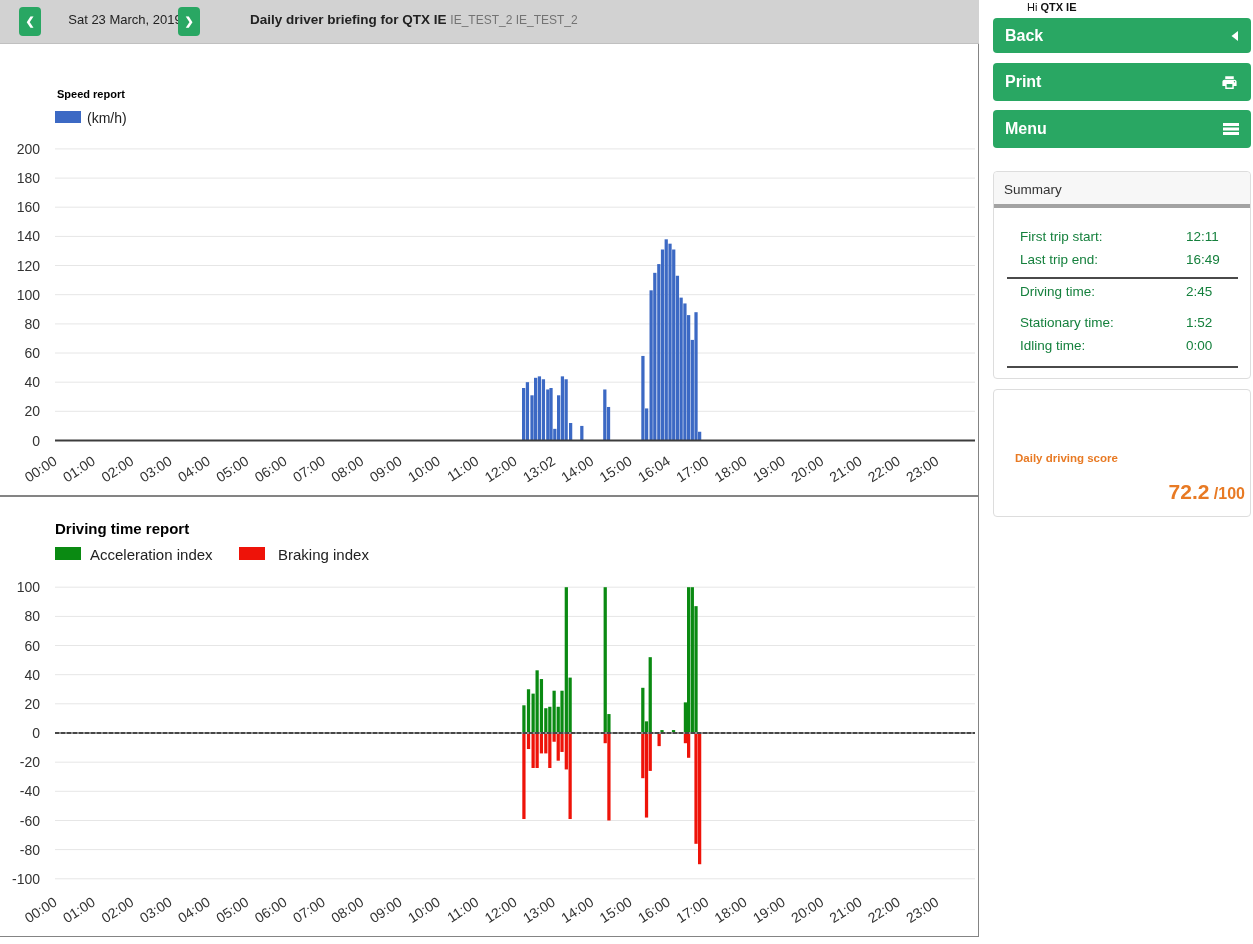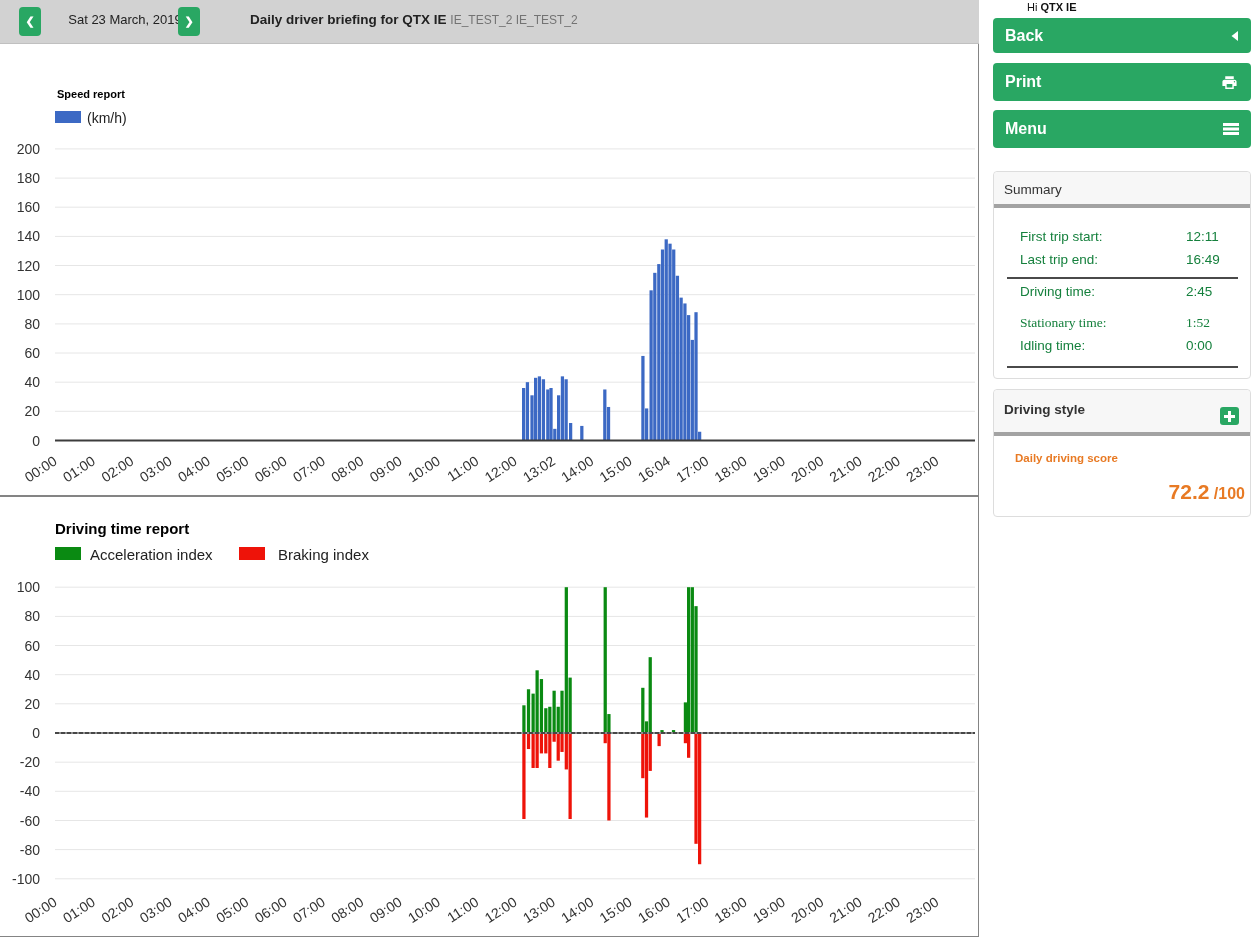--- a/index.html
+++ b/index.html
@@ -233,28 +233,21 @@
       <rect x="0" y="9" width="16" height="3" fill="#fff"></rect>
     </svg>
 </div>
 
 <div class="card" style="top:171px;height:208px;">
  <div class="cardhead" style="height:36px;line-height:36px;padding-left:10px;font-size:13.5px;">Summary</div>
  <div class="row" style="top:57px;">First trip start:<span style="position:absolute;left:166px;">12:11</span></div>
  <div class="row" style="top:80px;">Last trip end:<span style="position:absolute;left:166px;">16:49</span></div>
  <div class="hr2" style="top:105px;"></div>
  <div class="row" style="top:112px;">Driving time:<span style="position:absolute;left:166px;">2:45</span></div>
- <div class="row" style="top:143px;font-family:Liberation Serif, serif;">Stationary time:<span style="position:absolute;left:166px;">1:52</span></div>
+ <div class="row" style="top:143px;">Stationary time:<span style="position:absolute;left:166px;">1:52</span></div>
  <div class="row" style="top:166px;">Idling time:<span style="position:absolute;left:166px;">0:00</span></div>
  <div class="hr2" style="top:194px;"></div>
 </div>
 
 <div class="card" style="top:389px;height:128px;">
- <div class="cardhead" style="height:46px;padding-left:10px;font-size:13.5px;font-weight:bold;position:relative;">
-   <span style="position:absolute;top:12px;">Driving style</span>
-   <div style="position:absolute;right:11px;top:17px;width:19px;height:18px;background:#29a763;border-radius:3px;">
-     <div style="position:absolute;left:8px;top:3.5px;width:3px;height:11px;background:#fff;"></div>
-     <div style="position:absolute;left:4px;top:7.5px;width:11px;height:3px;background:#fff;"></div>
-   </div>
- </div>
  <div style="position:absolute;left:21px;top:62px;font-size:11.5px;font-weight:bold;color:#e87a24;">Daily driving score</div>
  <div style="position:absolute;right:5px;top:90px;color:#e87a24;font-weight:bold;font-size:16px;"><span style="font-size:21px;">72.2</span> /100</div>
 </div>
 
 </body></html>

